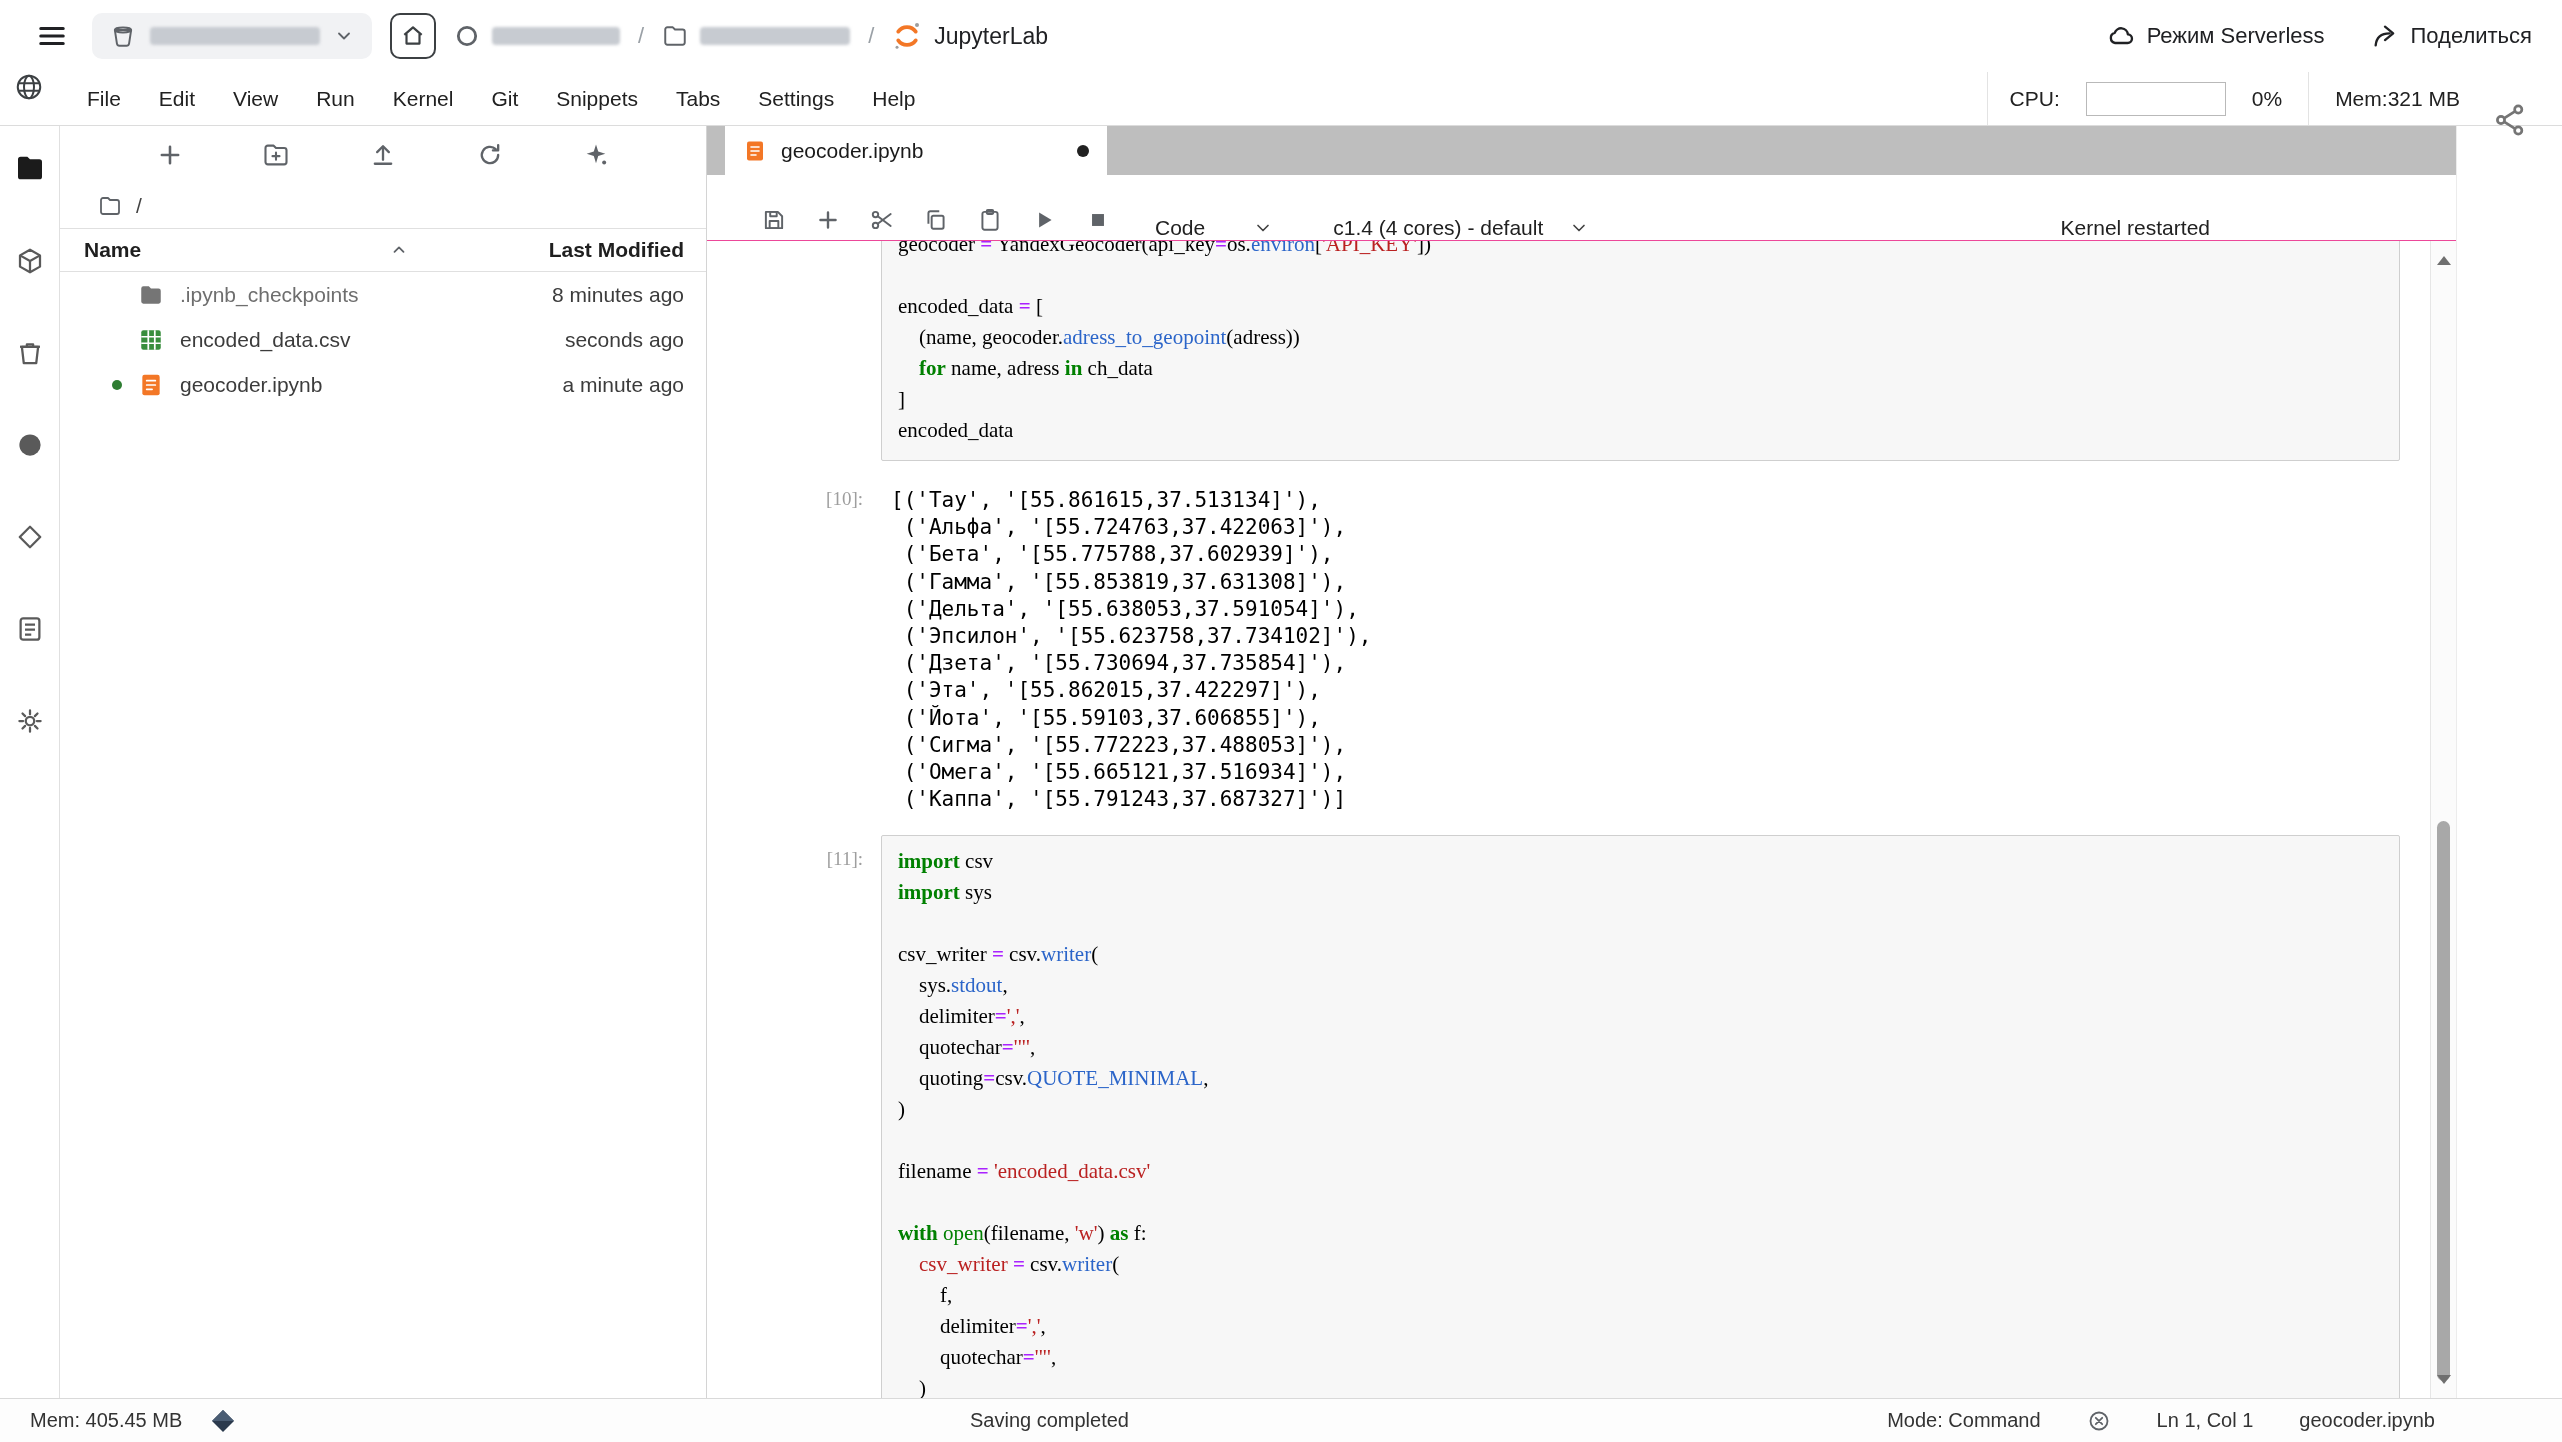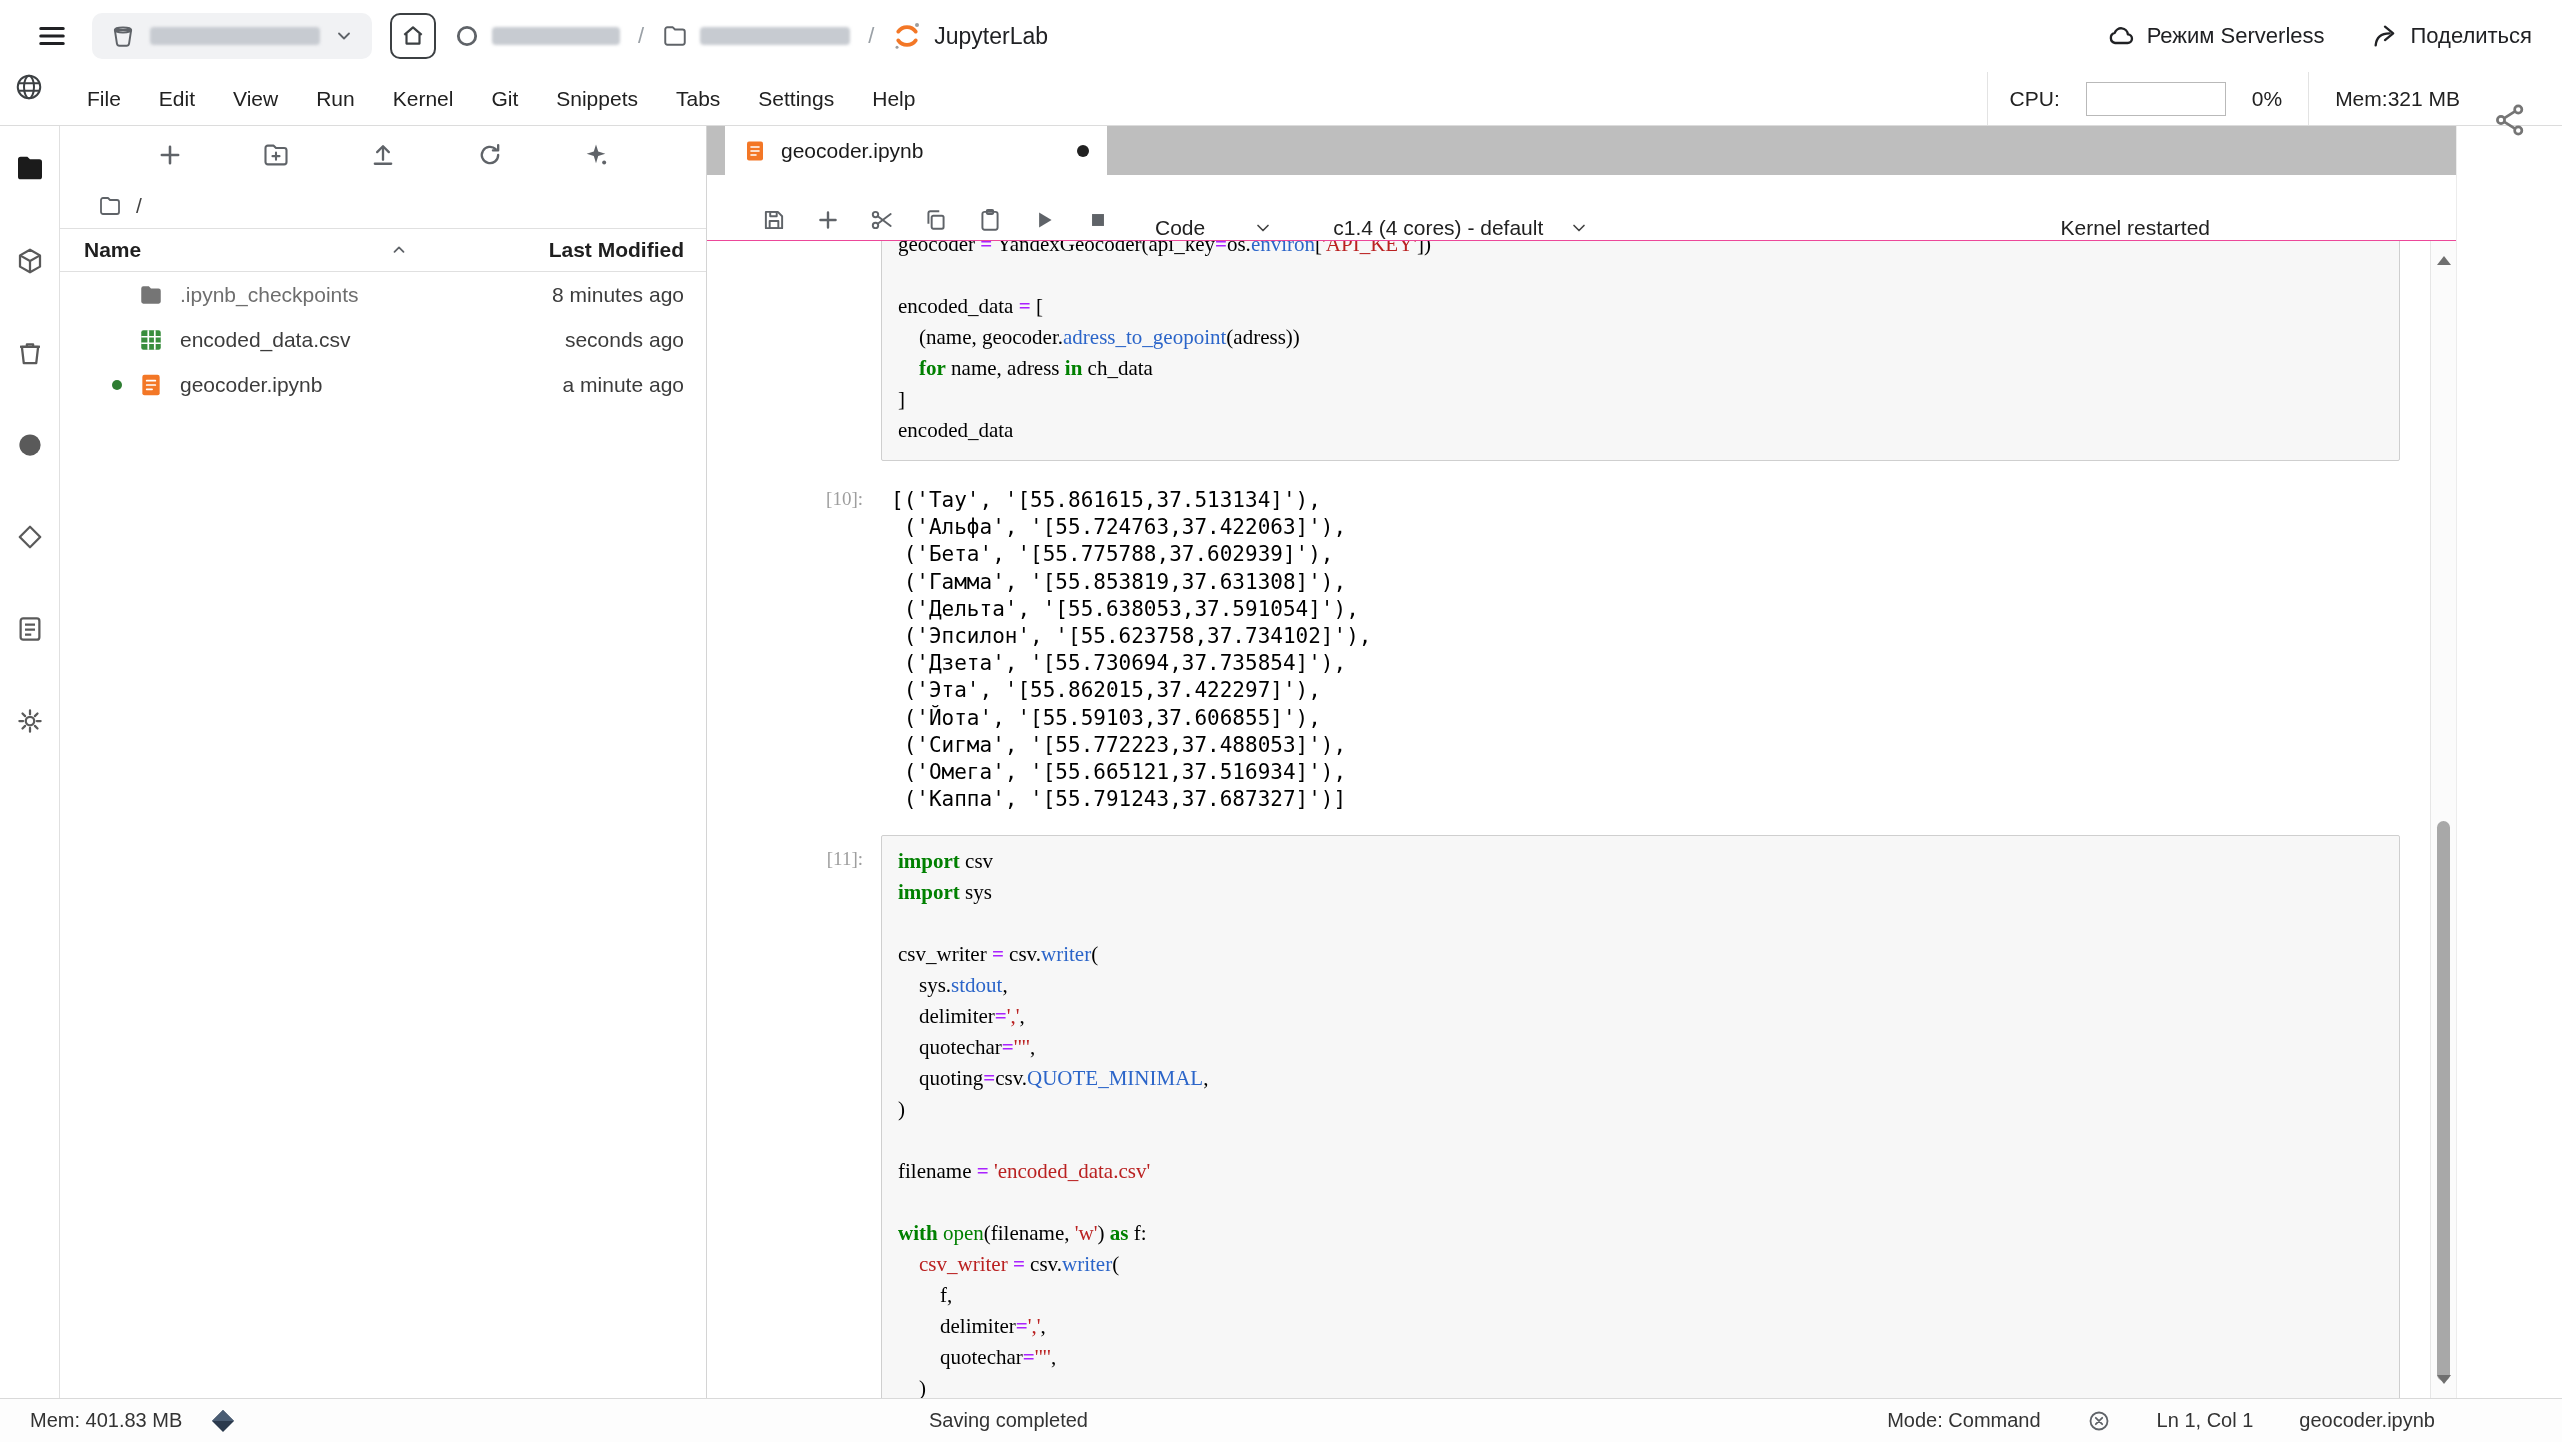--- a/index.html
+++ b/index.html
@@ -93,21 +93,21 @@
   .sb{position:absolute;top:0;right:0;bottom:0;width:26px;background:#fbfbfb;border-left:1px solid #e6e6e6}
   .sb-btn{position:absolute;left:0;width:100%;height:26px;display:flex;align-items:center;justify-content:center;cursor:pointer}
   .sb-up{top:6px}.sb-down{bottom:6px}
   .tri-up{width:0;height:0;border-left:7px solid transparent;border-right:7px solid transparent;border-bottom:9px solid #6f6f6f}
   .tri-down{width:0;height:0;border-left:7px solid transparent;border-right:7px solid transparent;border-top:9px solid #6f6f6f}
   .sb-thumb{position:absolute;left:6px;width:13px;top:580px;height:560px;background:#a8a8a8;border-radius:7px;cursor:pointer}
 
   
   .statusbar{height:44px;flex:none;border-top:1px solid #d9d9d9;background:#fdfdfd;position:relative;font-size:20px;color:#333;display:flex;align-items:center}
   .st-left{display:flex;align-items:center;gap:28px;padding-left:30px}
-  .st-msg{position:absolute;left:929px}
+  .st-msg{position:absolute;left:970px}
   .st-right{position:absolute;right:127px;display:flex;align-items:center;gap:46px}
   .st-item{cursor:pointer}
 </style>
 </head>
 <body>
 
 <div class="app">
 
   <header class="topbar">
     <div class="iconbtn">
@@ -472,21 +472,21 @@
             </span>
         </div>
       </div>
     </div>
 
     <div class="rightrail"></div>
   </div>
 
   <footer class="statusbar">
     <div class="st-left">
-      <span class="st-item">Mem: 401.83 MB</span>
+      <span class="st-item">Mem: 405.45 MB</span>
       <span>
         <svg width="26" height="26" viewBox="0 0 26 26">
             <path d="M13 2 24 13 13 24 2 13z" fill="#2b3a4d"></path>
             <path d="M13 2 24 13H2z" fill="#4a5d74"></path>
           </svg>
       </span>
     </div>
     <span class="st-msg">Saving completed</span>
     <div class="st-right">
       <span class="st-item">Mode: Command</span>

